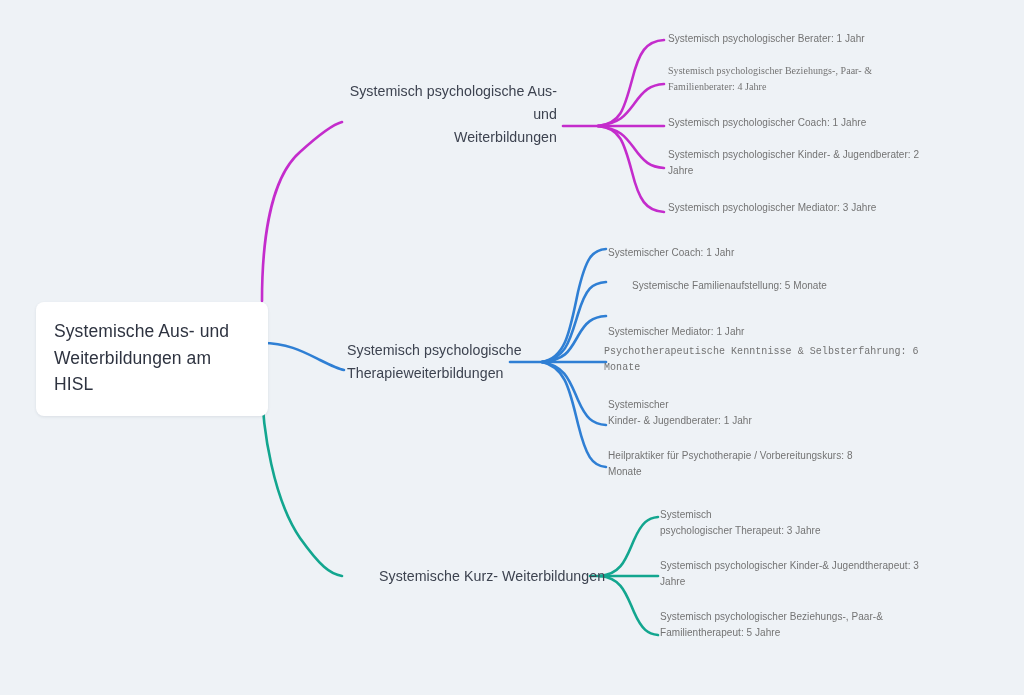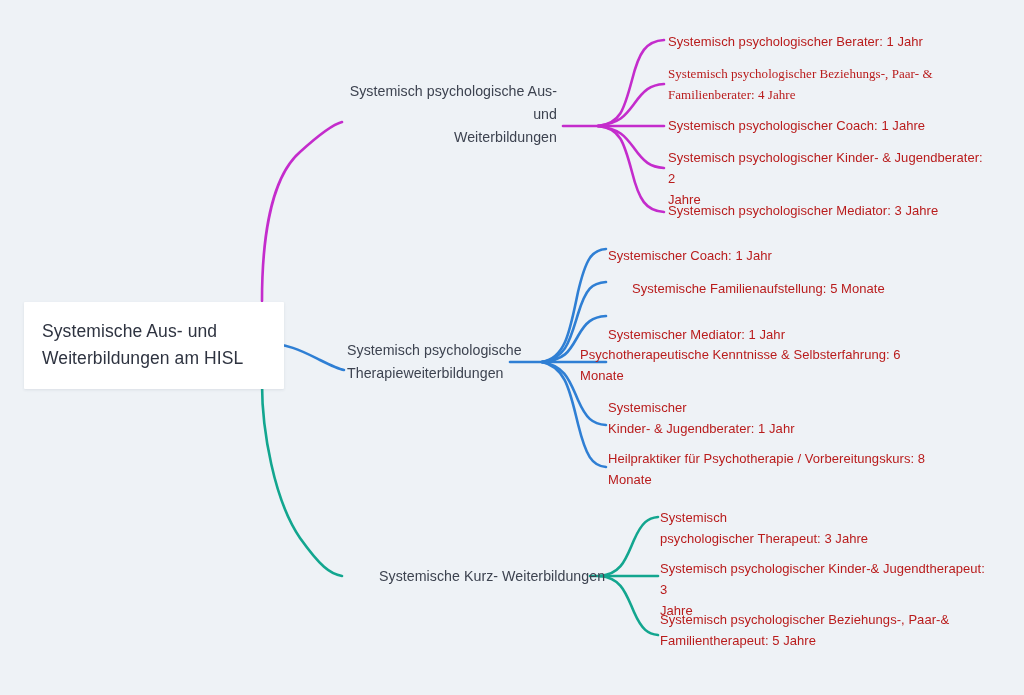--- a/index.html
+++ b/index.html
@@ -24,25 +24,25 @@
     top: 0;
     width: 1024px;
     height: 695px;
   }
   .node {
     position: absolute;
     box-sizing: border-box;
   }
   
   #root-node {
-    left: 24px;
+    left: 36px;
     top: 302px;
-    width: 260px;
+    width: 232px;
     background: #ffffff;
-    border-radius: 1px;
+    border-radius: 8px;
     padding: 16px 18px 18px 18px;
     box-shadow: 0 1px 3px rgba(40, 55, 80, 0.10);
   }
   #root-node .root-label {
     font-size: 17.5px;
     line-height: 1.52;
     color: #2e3340;
     letter-spacing: 0.1px;
     white-space: pre-line;
   }
@@ -53,37 +53,37 @@
     color: #3d4350;
     letter-spacing: 0.05px;
     white-space: pre-line;
   }
   #branch-label-0 { left: 347px; top: 80px;  width: 210px; text-align: right; }
   #branch-label-1 { left: 347px; top: 339px; width: 196px; }
   #branch-label-2 { left: 347px; top: 565px; width: 250px; margin-left: 32px; }
 
   
   .leaf-label {
-    font-size: 13px;
+    font-size: 10px;
     line-height: 1.62;
-    color: #b91c1c;
+    color: #737373;
     letter-spacing: 0.05px;
     white-space: pre-line;
   }
   
   #leaf-0-0 { left: 668px; top: 31px;  width: 330px; }
   #leaf-0-1 { left: 668px; top: 63px;  width: 322px; font-family: Liberation Serif, serif; }
   #leaf-0-2 { left: 668px; top: 115px; width: 330px; }
   #leaf-0-3 { left: 668px; top: 147px; width: 322px; }
   #leaf-0-4 { left: 668px; top: 200px; width: 330px; }
   
   #leaf-1-0 { left: 608px; top: 245px; width: 340px; }
   #leaf-1-1 { left: 608px; top: 278px; width: 340px; margin-left: 24px; }
   #leaf-1-2 { left: 608px; top: 324px; width: 340px; }
-  #leaf-1-3 { left: 580px; top: 344px; width: 330px; }
+  #leaf-1-3 { left: 604px; top: 344px; width: 330px; font-family: Liberation Mono, monospace; }
   #leaf-1-4 { left: 608px; top: 397px; width: 330px; }
   #leaf-1-5 { left: 608px; top: 448px; width: 330px; }
   
   #leaf-2-0 { left: 660px; top: 507px; width: 330px; }
   #leaf-2-1 { left: 660px; top: 558px; width: 332px; }
   #leaf-2-2 { left: 660px; top: 609px; width: 320px; }
 </style>
 </head>
 <body style="background: rgb(238, 242, 246);">
 

